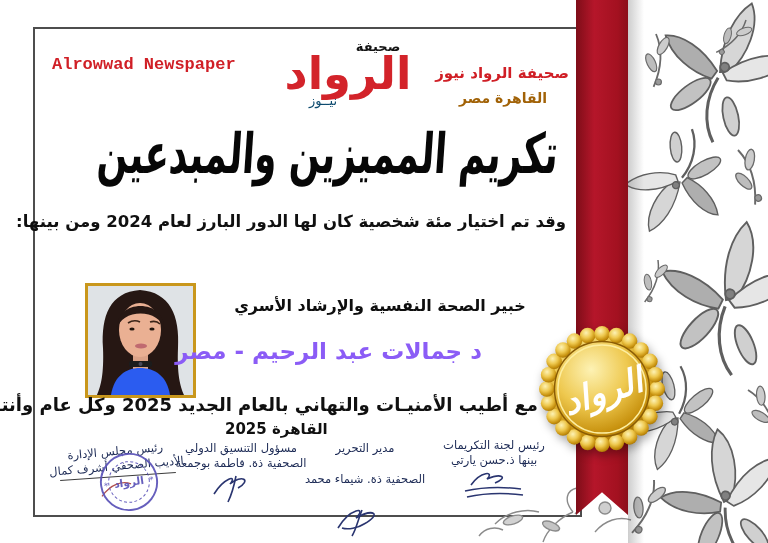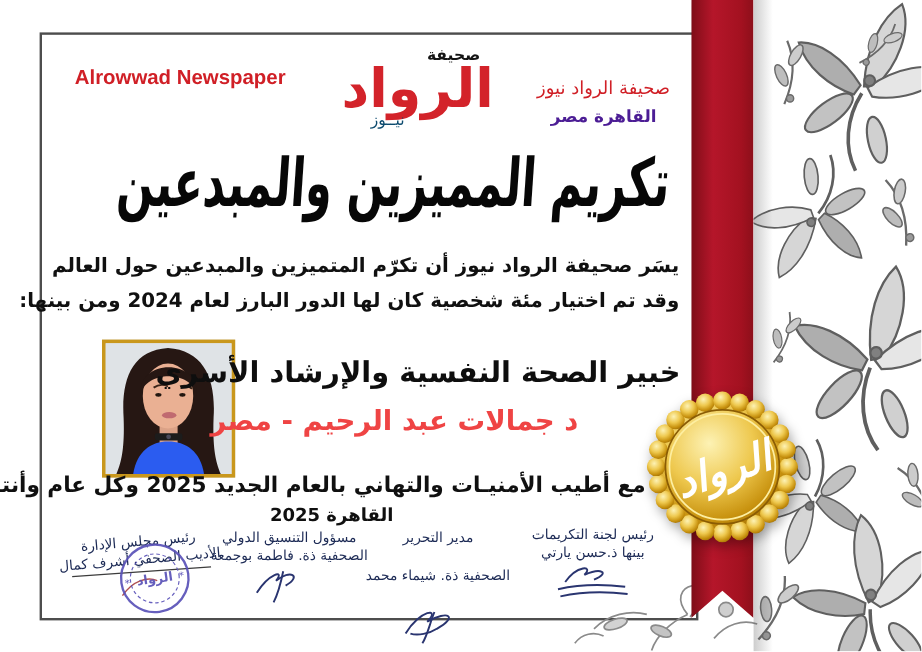--- a/index.html
+++ b/index.html
@@ -20,47 +20,47 @@
   .floral-shade{left:628px;top:0;width:16px;height:543px;z-index:3;
     background:linear-gradient(to right,rgba(90,90,90,.30),rgba(255,255,255,0));}
   .ribbon{left:576px;top:0;width:52px;height:515px;z-index:4;
     background:linear-gradient(to right,#7e0d18,#b5162a 35%,#a31120 80%,#8c0f1a);
     clip-path:polygon(0 0,100% 0,100% 100%,50% 95.6%,0 100%);
     filter:drop-shadow(-2px 2px 3px rgba(0,0,0,.30));}
   .seal{left:539px;top:326px;width:126px;height:126px;z-index:5;
     filter:drop-shadow(2px 4px 5px rgba(0,0,0,.35));}
 
   
-  .en-block{left:52px;top:55px;width:186px;text-align:right;z-index:5;font-family:Liberation Sans, sans-serif;}
+  .en-block{left:52px;top:55px;width:186px;text-align:left;z-index:5;font-family:Liberation Mono, monospace;}
   .en-name{font-size:17px;font-weight:bold;color:#d01f26;}
   .en-loc{font-size:15px;font-weight:bold;color:#141414;margin-top:4px;letter-spacing:.5px;}
   .logo-block{left:256px;top:40px;width:184px;text-align:center;z-index:5;line-height:1;}
   .logo-top{font-size:13px;font-weight:bold;color:#141414;margin-right:-60px;}
   .logo-main{font-size:45px;font-weight:bold;color:#d3232a;margin-top:-2px;letter-spacing:-1px;}
   .logo-bottom{font-size:13px;font-weight:normal;color:#0c4a6e;margin-top:-2px;margin-left:-50px;}
   .ar-block{left:437px;top:64px;width:132px;text-align:center;z-index:5;}
-  .ar-name{font-size:15px;font-weight:normal;color:#d01f26;}
-  .ar-loc{font-size:14px;font-weight:bold;color:#4c1d95;margin-top:8px;}
+  .ar-name{font-size:15px;font-weight:bold;color:#d01f26;}
+  .ar-loc{font-size:14px;font-weight:bold;color:#a16207;margin-top:8px;}
 
   
   .callig{left:95px;top:122px;width:470px;text-align:center;z-index:5;
     font-size:36px;font-weight:bold;color:#070707;
     transform:scaleY(1.55) skewX(-6deg);transform-origin:center top;}
 
   
   .para{left:58px;top:207px;width:508px;text-align:center;z-index:5;
     font-size:16.5px;font-weight:bold;color:#101010;line-height:29px;}
 
   
   .photo{left:85px;top:283px;width:105px;height:109px;z-index:5;
     border:3px solid #c9971c;box-sizing:content-box;background:#dfe3e6;}
   .hon-title{left:193px;top:296px;width:374px;text-align:center;z-index:5;
-    font-size:24px;font-weight:bold;color:#0e0e0e;}
+    font-size:16px;font-weight:bold;color:#0e0e0e;}
   .hon-name{left:178px;top:338px;width:304px;text-align:center;z-index:5;
-    font-size:23px;font-weight:bold;color:#ef4444;}
+    font-size:23px;font-weight:bold;color:#8b5cf6;}
   .wishes{left:78px;top:394px;width:460px;text-align:center;z-index:5;
     font-size:18px;font-weight:bold;color:#101010;}
   .place-year{left:225px;top:420px;width:170px;text-align:left;z-index:5;
     font-size:15px;font-weight:bold;color:#101010;}
 
   
   .sig{z-index:5;text-align:center;color:#1c2a55;font-size:11.5px;line-height:15px;display:flex;flex-direction:column;align-items:center;}
   .sig-1{left:48px;top:444px;width:138px;transform:rotate(-5deg);}
   .sig-2{left:178px;top:441px;width:126px;text-align:right;}
   .sig-3{left:304px;top:441px;width:122px;gap:16px;}
@@ -181,21 +181,20 @@
   </div>
 
   <div class="abs ar-block rtl">
     <div class="ar-name nowrap">صحيفة الرواد نيوز</div>
     <div class="ar-loc nowrap">القاهرة مصر</div>
   </div>
 
   <div class="abs callig rtl nowrap">تكريم المميزين والمبدعين</div>
 
   <div class="abs para rtl">
-    <div class="nowrap">يسَر صحيفة الرواد نيوز أن تكرّم المتميزين والمبدعين حول العالم</div>
     <div class="nowrap">وقد تم اختيار مئة شخصية كان لها الدور البارز لعام 2024 ومن بينها:</div>
   </div>
 
   <div class="abs photo">
     <svg width="105" height="109" viewBox="0 0 105 109">
       <rect width="105" height="109" fill="#dfe3e6"></rect>
       <path d="M52,4 C22,6 13,30 15,62 C16,88 13,100 9,109 L96,109 C92,100 89,88 90,62 C92,30 82,6 52,4 Z" fill="#261713"></path>
       <rect x="45" y="66" width="15" height="18" fill="#dba287"></rect>
       <ellipse cx="52" cy="44" rx="21" ry="27" fill="#eab093"></ellipse>
       <path d="M29,44 C26,12 79,12 76,44 C73,22 32,22 29,44 Z" fill="#261713"></path>

